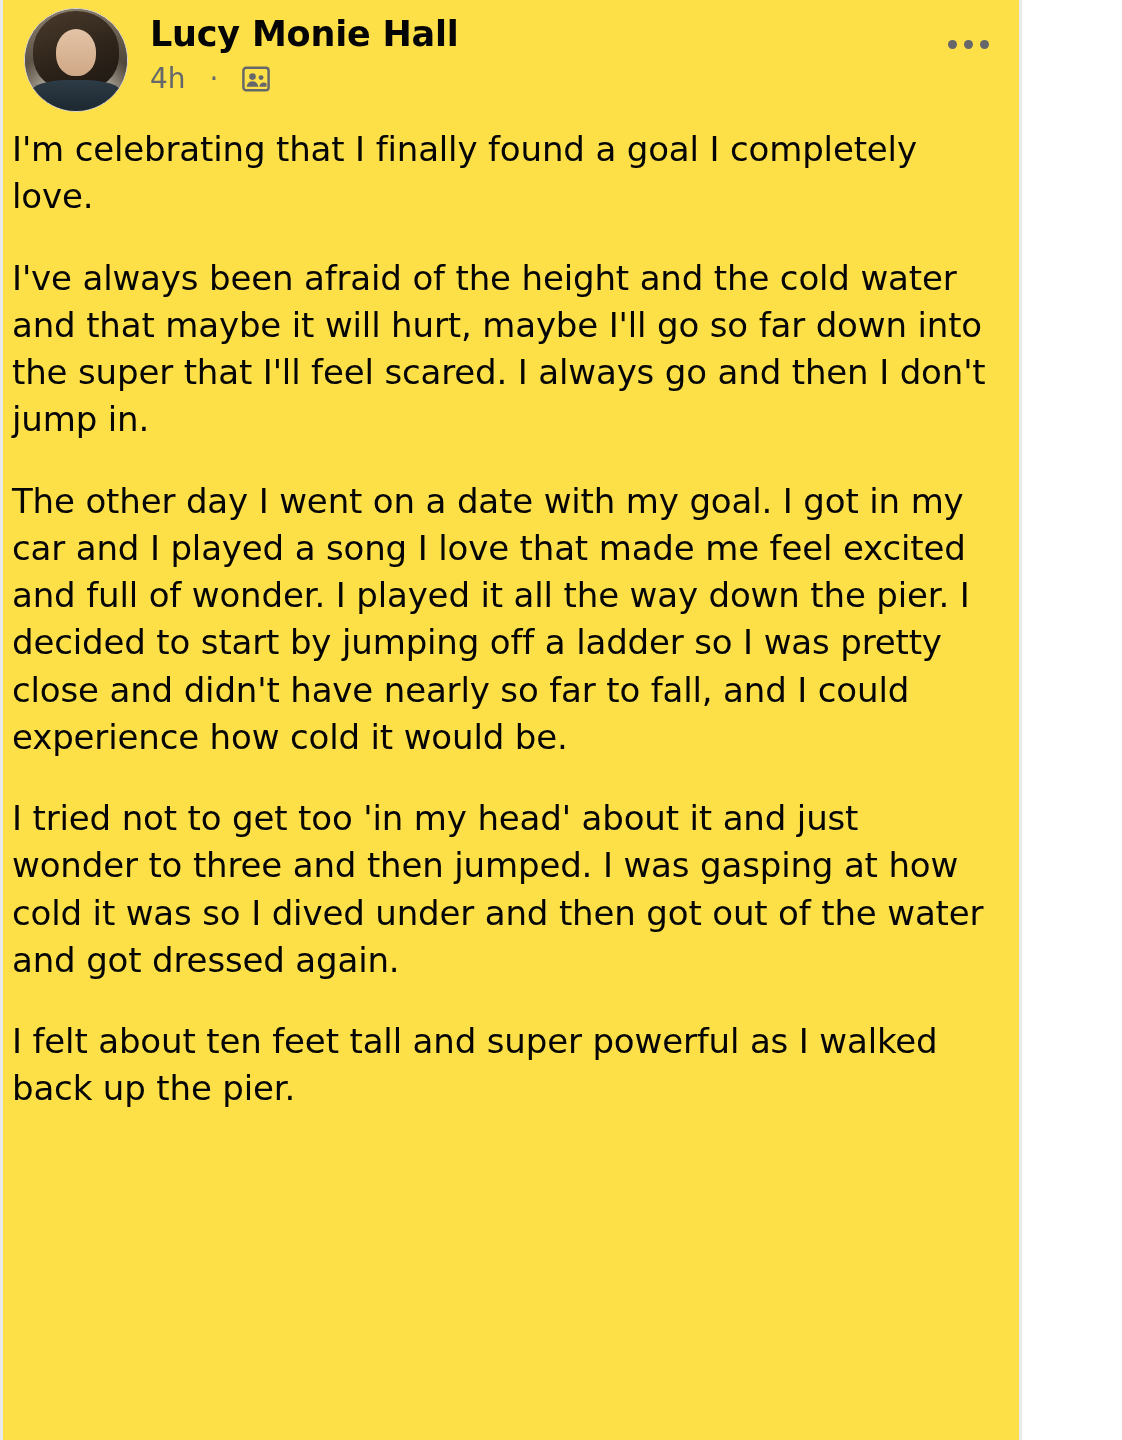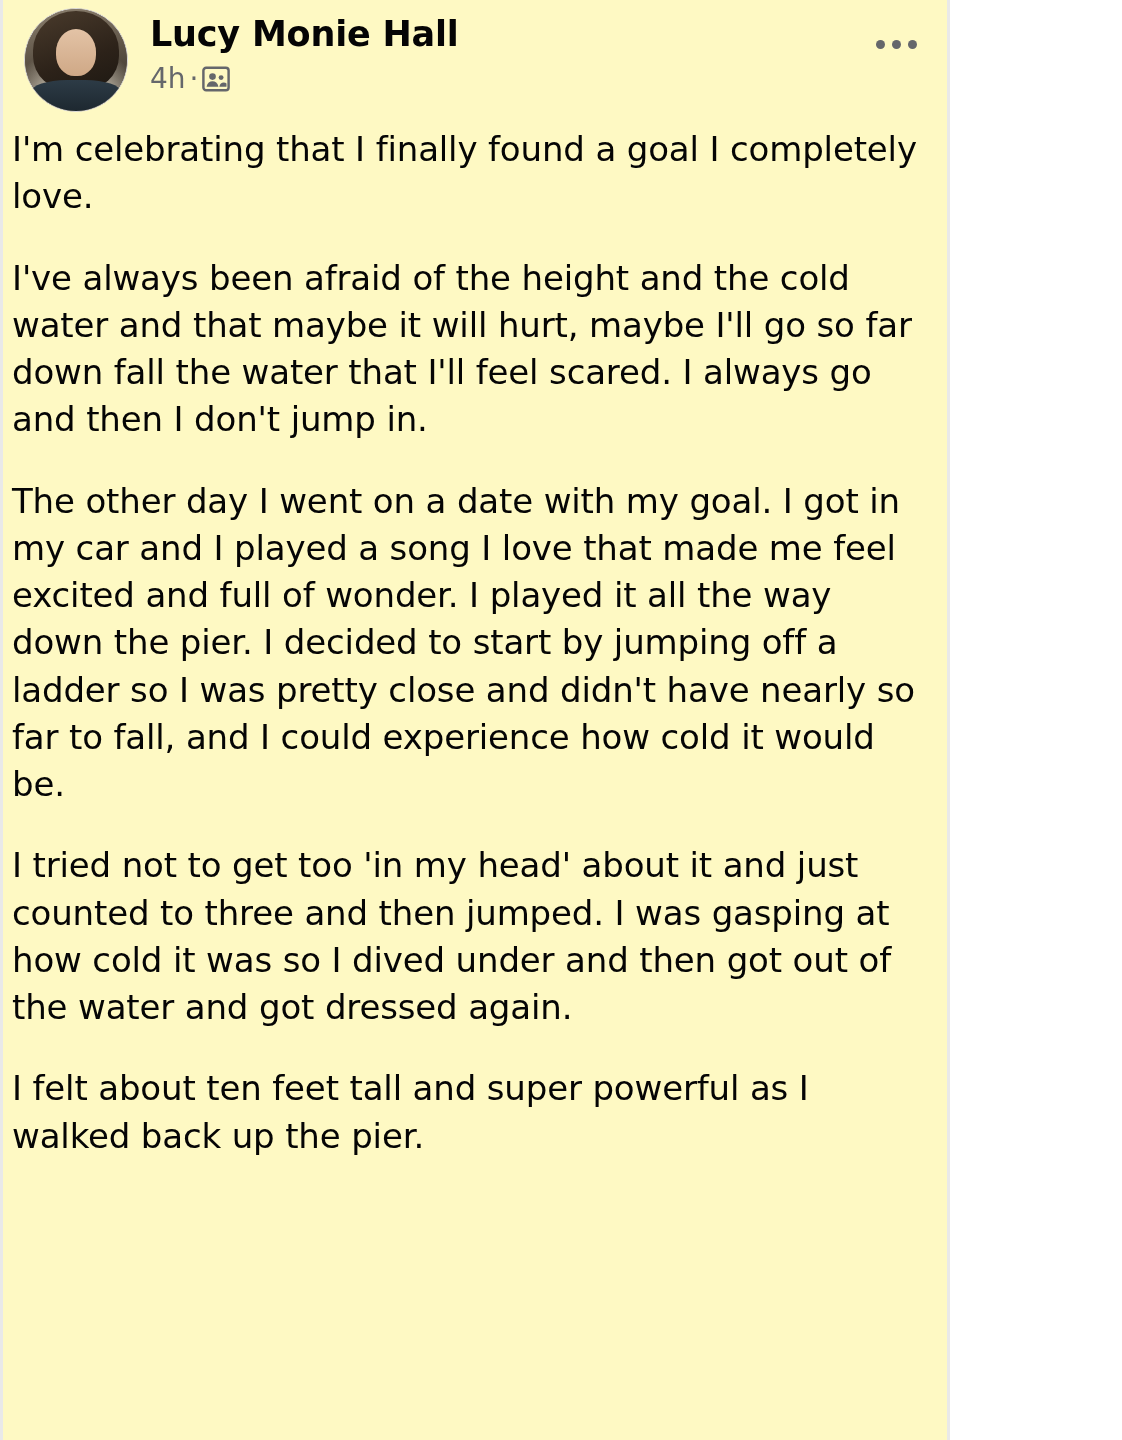--- a/index.html
+++ b/index.html
@@ -9,25 +9,25 @@
   }
   body {
     width: 1122px;
     height: 1440px;
     font-family: "DejaVu Sans", "Liberation Sans", sans-serif;
     color: #050505;
     overflow: hidden;
   }
   .post {
     position: relative;
-    width: 950px;
+    width: 1022px;
     height: 1440px;
     box-sizing: border-box;
     padding: 0;
-    background: #fef9c3;
+    background: #fde047;
   }
   .post-header {
     display: flex;
     align-items: flex-start;
     padding: 8px 24px 4px 24px;
     box-sizing: border-box;
     position: relative;
   }
   .avatar {
     width: 104px;
@@ -85,21 +85,21 @@
     font-size: 35px;
     font-weight: 700;
     line-height: 1.18;
     color: #050505;
     letter-spacing: -0.2px;
   }
   .meta-row {
     display: flex;
     align-items: center;
     margin-top: 10px;
-    gap: 4px;
+    gap: 24px;
   }
   .meta-time {
     font-size: 28px;
     color: #65676b;
     line-height: 1;
   }
   .meta-dot {
     font-size: 28px;
     color: #65676b;
     line-height: 1;
@@ -195,18 +195,18 @@
 
     <div class="more-btn">
       <span></span>
       <span></span>
       <span></span>
     </div>
   </div>
 
   <div class="post-body">
     <p>I'm celebrating that I finally found a goal I completely love.</p>
-    <p>I've always been afraid of the height and the cold water and that maybe it will hurt, maybe I'll go so far down fall the water that I'll feel scared. I always go and then I don't jump in.</p>
+    <p>I've always been afraid of the height and the cold water and that maybe it will hurt, maybe I'll go so far down into the super that I'll feel scared. I always go and then I don't jump in.</p>
     <p>The other day I went on a date with my goal. I got in my car and I played a song I love that made me feel excited and full of wonder. I played it all the way down the pier. I decided to start by jumping off a ladder so I was pretty close and didn't have nearly so far to fall, and I could experience how cold it would be.</p>
-    <p>I tried not to get too 'in my head' about it and just counted to three and then jumped. I was gasping at how cold it was so I dived under and then got out of the water and got dressed again.</p>
+    <p>I tried not to get too 'in my head' about it and just wonder to three and then jumped. I was gasping at how cold it was so I dived under and then got out of the water and got dressed again.</p>
     <p>I felt about ten feet tall and super powerful as I walked back up the pier.</p>
   </div>
 </div>
 
 </body></html>

